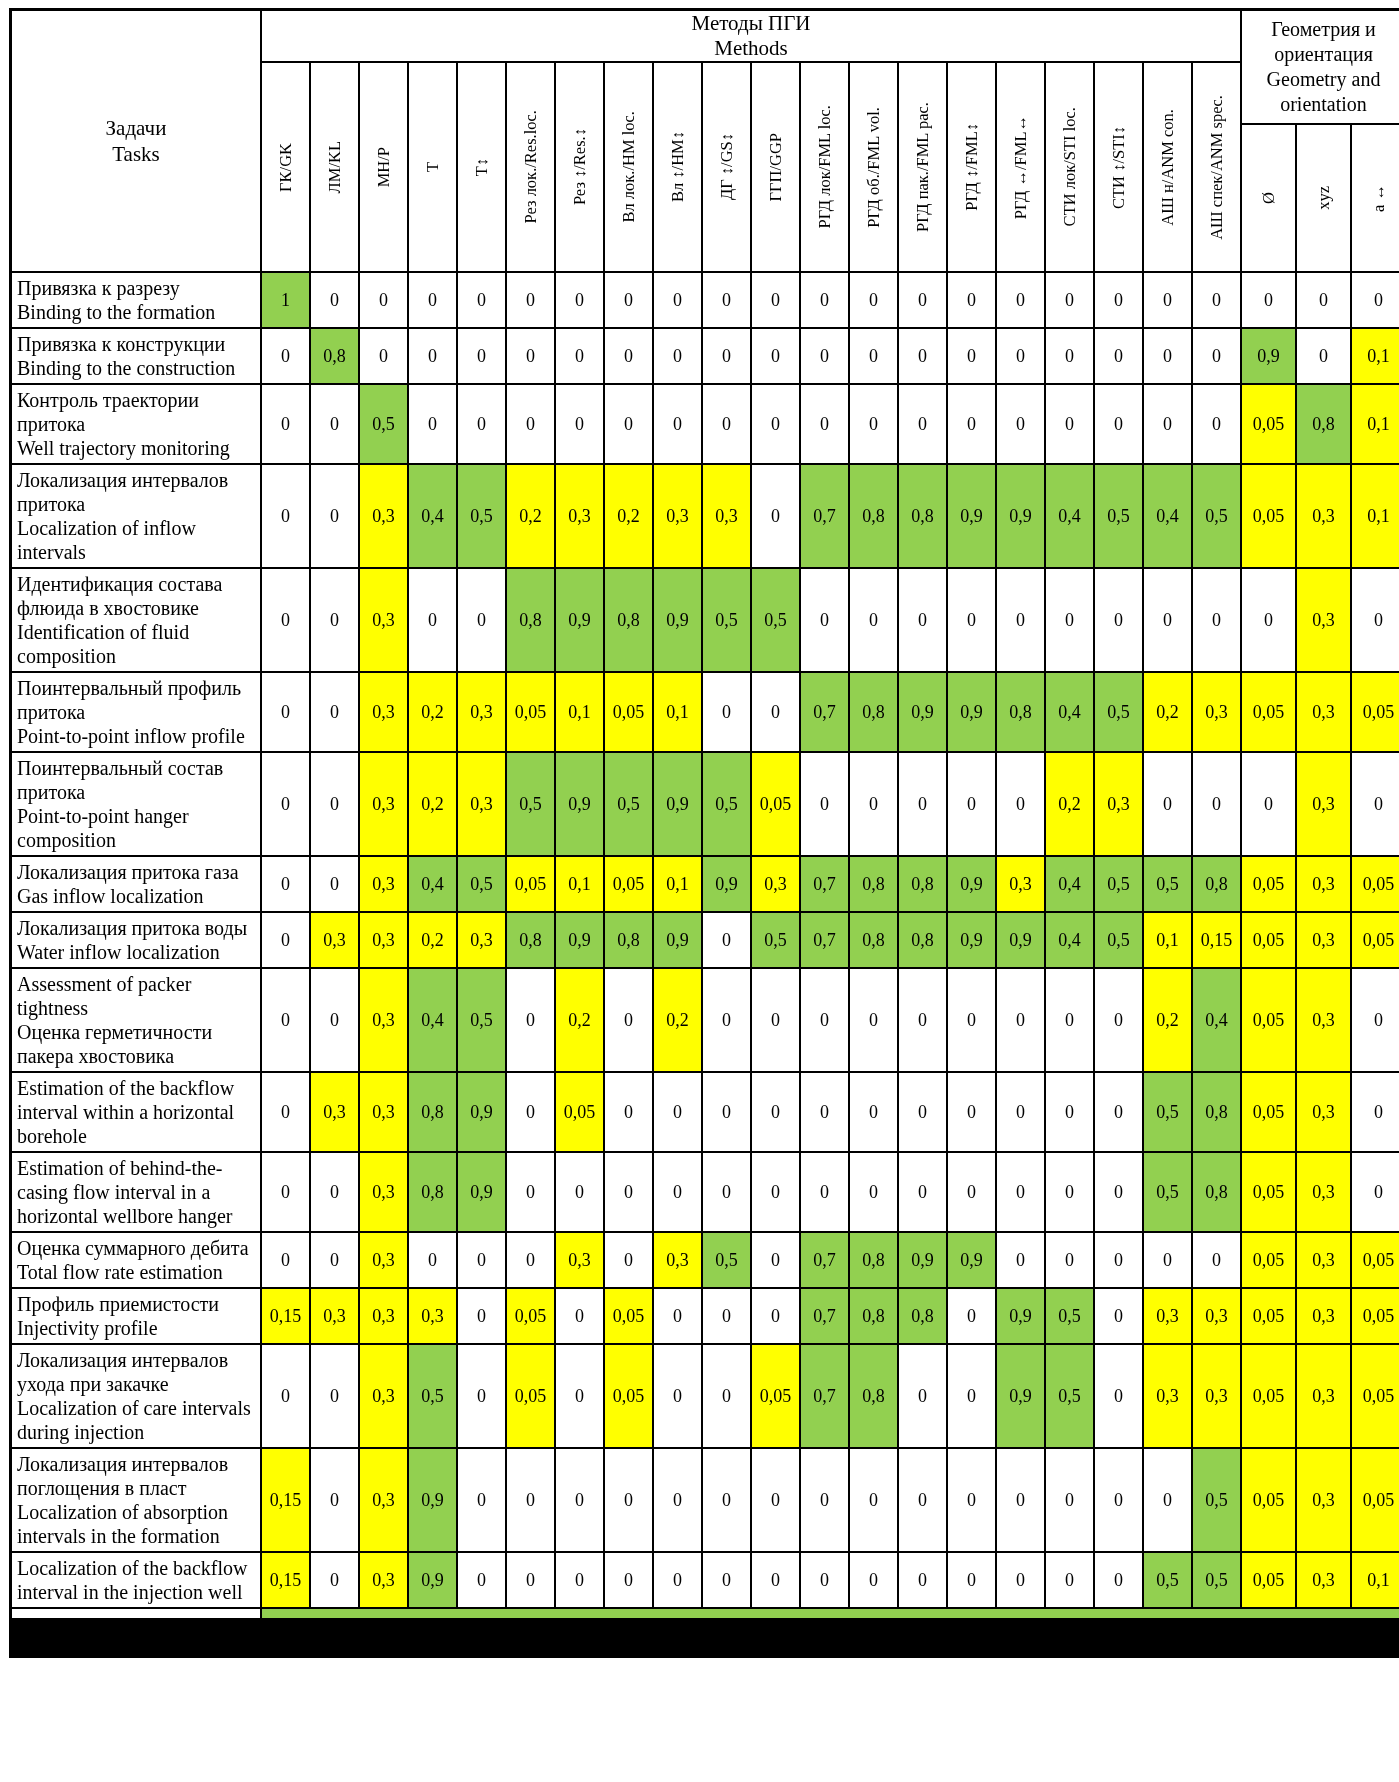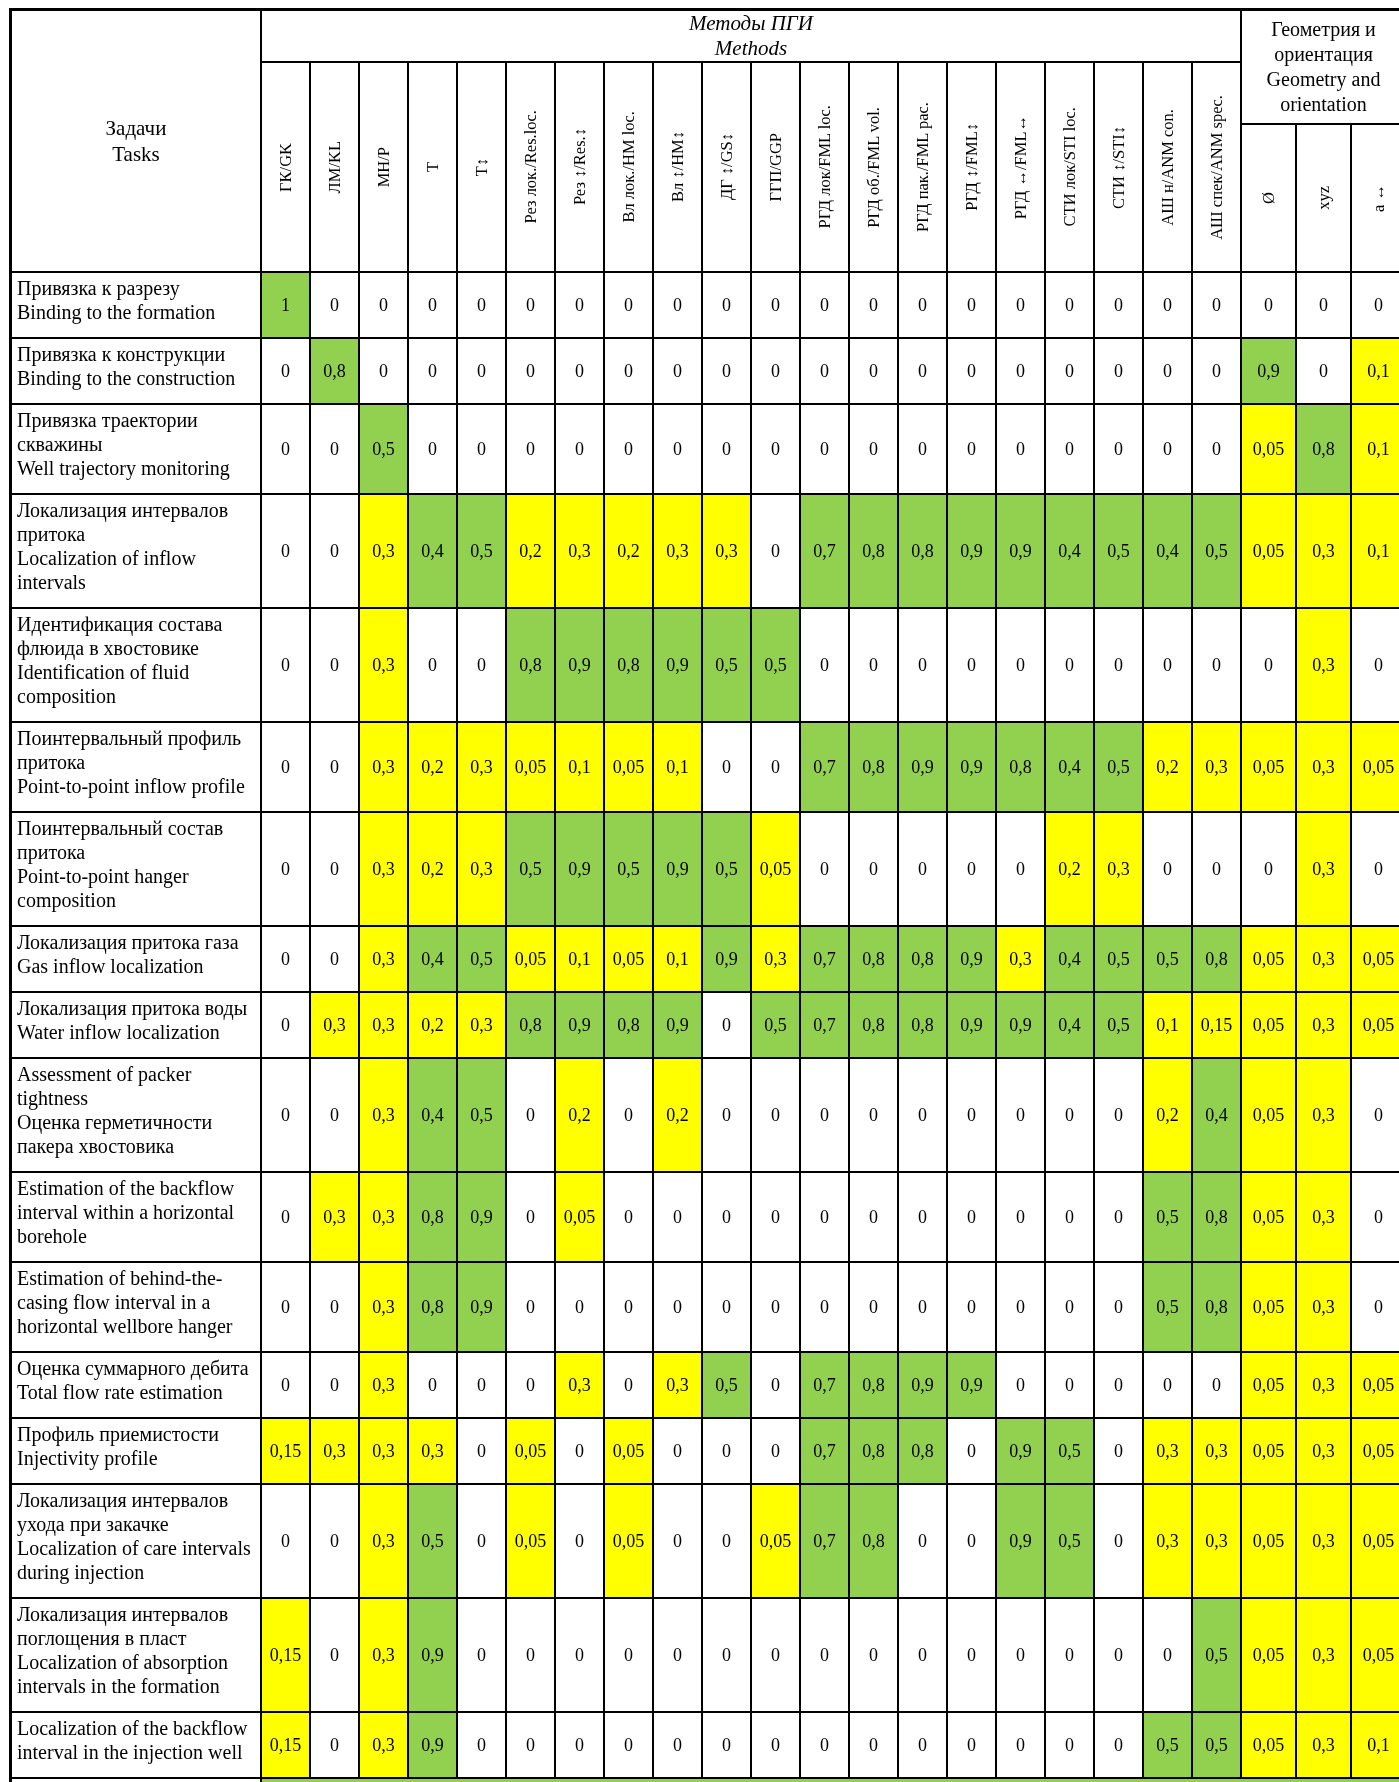--- a/index.html
+++ b/index.html
@@ -12,27 +12,27 @@
     grid-auto-rows:minmax(46px,auto);
     gap:2px;
     background:#000;
     border:3px solid #000;
     width:max-content;
     margin:8px 0 0 9px;
   }
   .cell{background:#fff;display:flex;align-items:center;justify-content:center;
         text-align:center;}
   .h-tasks{grid-column:1;grid-row:1/4;flex-direction:column;font-size:21px;line-height:26px;}
-  .h-methods{grid-column:2/22;grid-row:1;flex-direction:column;font-size:21px;line-height:25px;font-style:italic;}
+  .h-methods{grid-column:2/22;grid-row:1;flex-direction:column;font-size:21px;line-height:25px;}
   .h-geom{grid-column:22/25;grid-row:1/3;flex-direction:column;font-size:20px;line-height:25px;padding:0 3px;}
   .rot{grid-row:2/4;}
   .gsub{grid-row:3;}
   .vert{writing-mode:vertical-rl;transform:rotate(180deg);font-size:16.5px;
         white-space:nowrap;padding:4px 0;}
-  .label{display:block;text-align:left;padding:3px 4px 13px 5px;
+  .label{display:block;text-align:left;padding:3px 4px 3px 5px;
          font-size:20px;line-height:24px;}
   .val{font-size:18px;}
   .c-w{background:#ffffff;}
   .c-g{background:#92d050;}
   .c-y{background:#ffff00;}
   .strip-left{grid-column:1;height:9px;background:#fff;}
   .strip{grid-column:2/25;height:9px;background:#92d050;}
 </style>
 </head>
 <body>
@@ -167,21 +167,21 @@
     <div class="cell val c-w">0</div>
     <div class="cell val c-w">0</div>
     <div class="cell val c-w">0</div>
     <div class="cell val c-w">0</div>
     <div class="cell val c-w">0</div>
     <div class="cell val c-w">0</div>
     <div class="cell val c-g">0,9</div>
     <div class="cell val c-w">0</div>
     <div class="cell val c-y">0,1</div>
     <div class="cell label">
-      <div class="">Привязка траектории скважины</div>
+      <div class="">Контроль траектории притока</div>
       <div class="">Well trajectory monitoring</div>
     </div>
     <div class="cell val c-w">0</div>
     <div class="cell val c-w">0</div>
     <div class="cell val c-g">0,5</div>
     <div class="cell val c-w">0</div>
     <div class="cell val c-w">0</div>
     <div class="cell val c-w">0</div>
     <div class="cell val c-w">0</div>
     <div class="cell val c-w">0</div>

